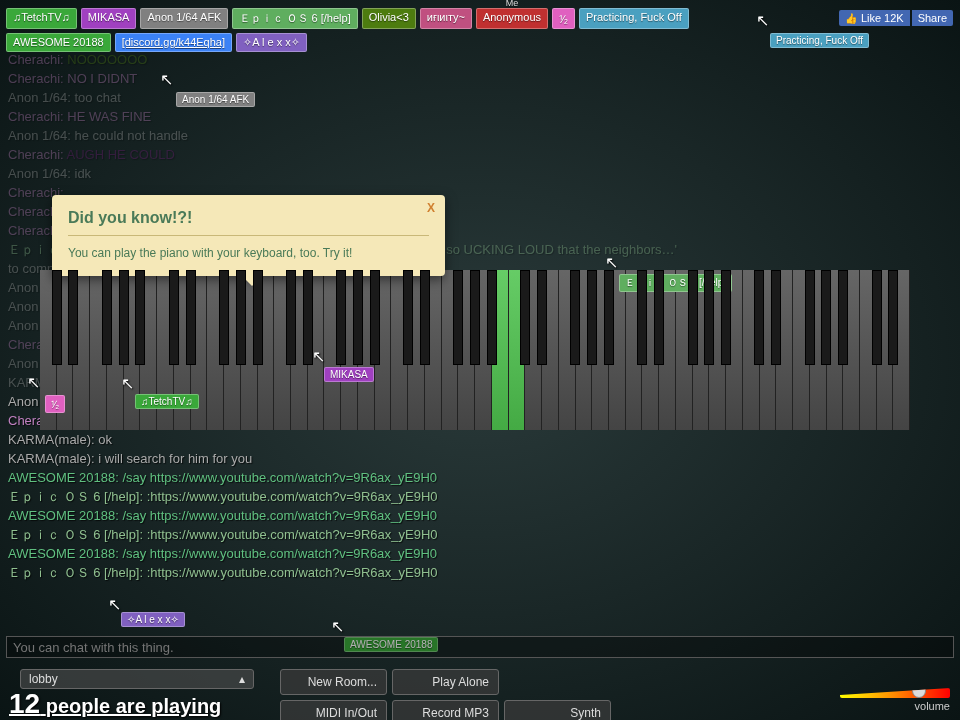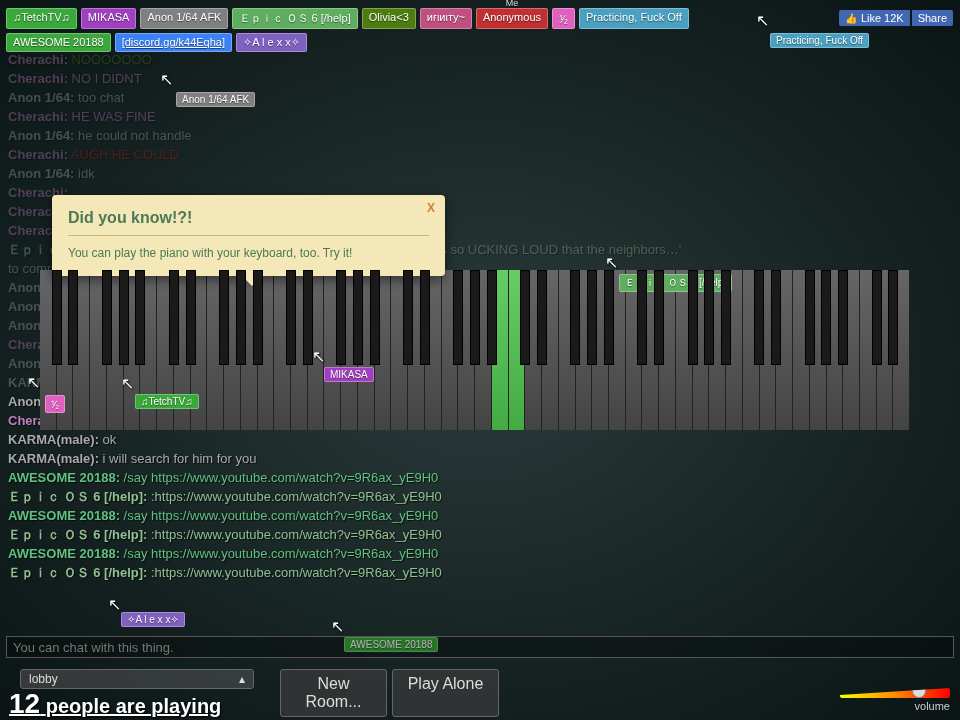--- a/index.html
+++ b/index.html
@@ -20,21 +20,21 @@
   position: relative;
 }
 .me-label { position: absolute; top: -11px; left: 50%; transform: translateX(-50%); font-size: 9px; color: #ddd; }
 .fb-like { position: absolute; top: 10px; right: 7px; display: flex; }
 .fb-like-btn { background: #4267B2; color: #fff; font-size: 11px; padding: 2px 6px; display: flex; align-items: center; gap: 3px; border-radius: 2px 0 0 2px; }
 .fb-share-btn { background: #4267B2; color: #fff; font-size: 11px; padding: 2px 6px; margin-left: 2px; border-radius: 0 2px 2px 0; }
 .thumb { font-size: 10px; }
 
 .chat { position: absolute; top: 50px; left: 8px; width: 944px; line-height: 19px; font-size: 13px; }
 .chat-line { text-shadow: 1px 1px 1px rgba(0,0,0,0.7); white-space: nowrap; overflow: hidden; }
-.chat-name { font-weight: bold; }
+.chat-name { font-weight: normal; }
 .faded { opacity: 0.35; }
 
 .piano {
   position: absolute; top: 270px; left: 40px; width: 870px; height: 160px;
   background: #000; display: flex;
 }
 .white-key { flex: 1; background: linear-gradient(#666,#444); border-right: 1px solid #222; position: relative; }
 .black-key { position: absolute; top: 0; width: 10px; height: 95px; background: #1a1a1a; z-index: 2; border: 1px solid #000; }
 .key-hl { background: linear-gradient(#6c6,#4a4) !important; }
 
@@ -72,21 +72,21 @@
   position: absolute; left: 20px; top: 6px; width: 234px; height: 20px;
   background: rgba(80,80,80,0.6); border: 1px solid #666; border-radius: 3px;
   color: #ddd; padding: 2px 8px; font-size: 12px;
 }
 .room-select .arrow { float: right; }
 .people-count { position: absolute; left: 9px; top: 25px; color: #fff; font-size: 20px; font-weight: bold; text-shadow: 1px 1px 2px #000; text-decoration: underline; }
 .people-count .num { font-size: 28px; }
 .btn-row { position: absolute; left: 280px; top: 6px; display: grid; grid-template-columns: 107px 107px 107px; gap: 5px; }
 .ui-btn {
   background: rgba(60,60,60,0.7); border: 1px solid #666; border-radius: 3px;
-  color: #ddd; padding: 5px 9px; font-size: 16px; text-align: center;
+  color: #ddd; padding: 5px 9px; font-size: 12px; text-align: right;
 }
 .volume-wrap { position: absolute; right: 10px; bottom: 8px; width: 110px; }
 .volume-label { color: #ccc; font-size: 11px; text-align: right; display: block; margin-top: 2px; }
 .volume-bar { height: 10px; background: linear-gradient(to right, #ff0, #f80, #f00); border-radius: 2px; position: relative; clip-path: polygon(0 70%, 100% 0, 100% 100%, 0 100%); }
 .volume-knob { position: absolute; top: -4px; left: 72px; width: 14px; height: 14px; background: #ddd; border-radius: 50%; border: 1px solid #888; }
 </style>
 </head>
 <body>
 
 <div class="name-tags" id="name-tags">
@@ -112,21 +112,21 @@
     </div>
   <div class="fb-share-btn">Share</div>
 </div>
 
 <div class="chat" id="chat-log">
     <div class="chat-line faded"><span class="chat-name" style="color: rgb(192, 128, 192);">Cherachi:</span><span style="color: #4d7c0f;">  NOOOOOOO</span></div>
     <div class="chat-line faded"><span class="chat-name" style="color: rgb(192, 128, 192);">Cherachi:</span><span style="color: rgb(192, 128, 192);">  NO I DIDNT</span></div>
     <div class="chat-line faded"><span class="chat-name" style="color: rgb(170, 170, 170);">Anon 1/64:</span><span style="color: rgb(170, 170, 170);">  too chat</span></div>
     <div class="chat-line faded"><span class="chat-name" style="color: rgb(192, 128, 192);">Cherachi:</span><span style="color: rgb(192, 128, 192);">  HE WAS FINE</span></div>
     <div class="chat-line faded"><span class="chat-name" style="color: rgb(170, 170, 170);">Anon 1/64:</span><span style="color: rgb(170, 170, 170);">  he could not handle</span></div>
-    <div class="chat-line faded"><span class="chat-name" style="color: rgb(192, 128, 192);">Cherachi:</span><span style="color: #b91c1c;">  AUGH HE COULD</span></div>
+    <div class="chat-line faded"><span class="chat-name" style="color: rgb(192, 128, 192);">Cherachi:</span><span style="color: #701a75;">  AUGH HE COULD</span></div>
     <div class="chat-line faded"><span class="chat-name" style="color: rgb(170, 170, 170);">Anon 1/64:</span><span style="color: rgb(170, 170, 170);">  idk</span></div>
     <div class="chat-line faded"><span class="chat-name" style="color: rgb(192, 128, 192);">Cherachi:</span><span style="color: rgb(192, 128, 192);">  </span></div>
     <div class="chat-line faded"><span class="chat-name" style="color: rgb(192, 128, 192);">Cherachi:</span><span style="color: rgb(192, 128, 192);">  </span></div>
     <div class="chat-line faded"><span style="color: rgb(170, 170, 170);">  </span></div>
     <div class="chat-line faded"><span class="chat-name" style="color: rgb(192, 128, 192);">Cherachi:</span><span style="color: rgb(192, 128, 192);">  /fuck cherachi</span></div>
     <div class="chat-line faded"><span class="chat-name" style="color: rgb(144, 192, 144);">Ｅｐｉｃ ＯＳ 6 [/help]:</span><span style="color: rgb(144, 192, 144);">  Cherachi fucks Cherachi in the … 'Cherachi, Hoo is so UCKING LOUD that the neighbors…'</span></div>
     <div class="chat-line faded"><span style="color: rgb(170, 170, 170);">  to complain. Damn. (Sorry for the terrible command :( )</span></div>
     <div class="chat-line faded"><span class="chat-name" style="color: rgb(170, 170, 170);">Anon 1/64:</span><span style="color: rgb(170, 170, 170);">  oghted</span></div>
     <div class="chat-line faded"><span class="chat-name" style="color: rgb(170, 170, 170);">Anon 1/64:</span><span style="color: rgb(170, 170, 170);">  infinity</span></div>
     <div class="chat-line faded"><span class="chat-name" style="color: rgb(170, 170, 170);">Anon 1/64:</span><span style="color: rgb(170, 170, 170);">  this is a test</span></div>

